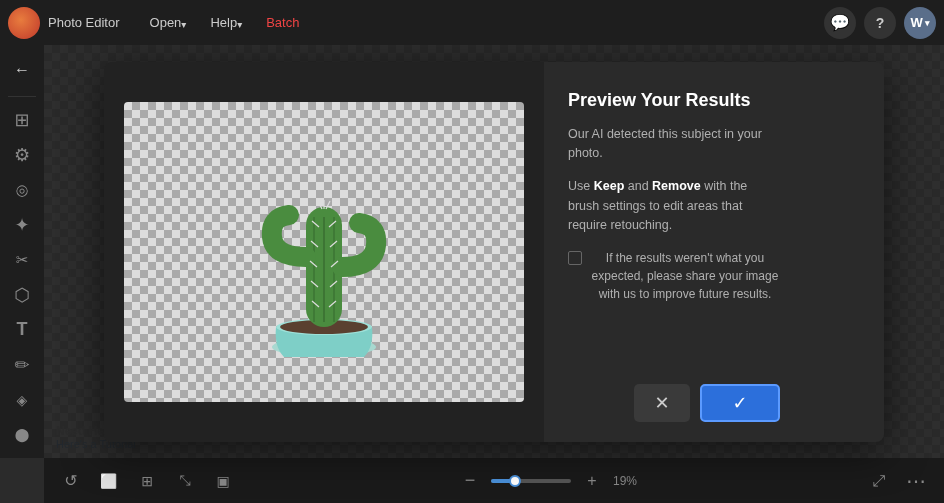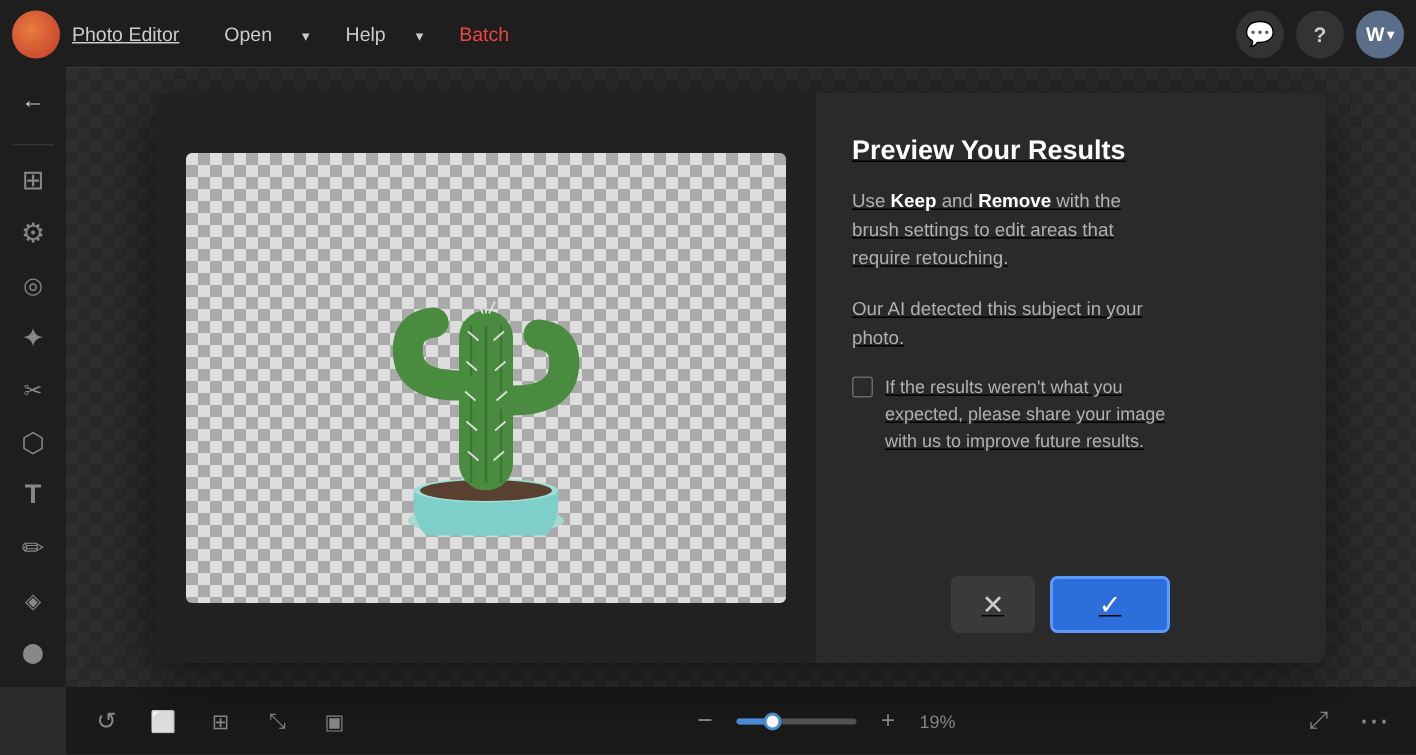--- a/index.html
+++ b/index.html
@@ -27,36 +27,35 @@
       width: 32px; height: 32px;
       border-radius: 50%;
       background: radial-gradient(circle at 40% 40%, #e87c3e, #c0392b);
       margin-right: 8px;
       display: flex; align-items: center; justify-content: center;
     }
     .topbar-app-name {
       color: #ccc;
       font-size: 13px;
       margin-right: 20px;
-      text-decoration: underline;
     }
     .topbar-menu {
       display: flex;
       gap: 4px;
       flex: 1;
     }
     .topbar-menu-item {
       color: #ccc;
       font-size: 13px;
       padding: 6px 10px;
       border-radius: 4px;
       cursor: pointer;
       display: flex;
       align-items: flex-end;
-      gap: 20px;
+      gap: 0;
     }
     .topbar-menu-item.active { color: #ef4444; }
     .topbar-right {
       display: flex;
       align-items: center;
       gap: 8px;
     }
     .topbar-icon-btn {
       width: 32px; height: 32px;
       border-radius: 50%;
@@ -143,21 +142,20 @@
     }
     .modal-inner {
       display: flex;
       align-items: stretch;
       background: #2a2a2a;
       border-radius: 8px;
       overflow: hidden;
       box-shadow: 0 8px 40px rgba(0,0,0,0.6);
       max-width: 780px;
       width: 92%;
-      text-decoration: underline;
     }
 
     
     .preview-side {
       width: 440px;
       min-height: 380px;
       background: #222;
       display: flex;
       align-items: center;
       justify-content: center;
@@ -220,20 +218,21 @@
       border-radius: 2px;
       background: transparent;
       flex-shrink: 0;
       margin-top: 2px;
       cursor: pointer;
     }
     .checkbox-label {
       color: #b0b0b0;
       font-size: 12px;
       line-height: 1.5;
+      text-align: center;
     }
     .modal-buttons {
       display: flex;
       gap: 10px;
       justify-content: flex-end;
       margin-top: auto;
     }
     .btn-cancel {
       width: 56px; height: 38px;
       background: #3a3a3a;
@@ -449,24 +448,24 @@
               <line x1="92" y1="82" x2="96" y2="74"></line>
             </g>
           </svg>
         </div>
       </div>
     </div>
 
     <div class="info-side">
       <div>
         <div class="info-title">Preview Your Results</div>
+        <p class="info-text">Our AI detected this subject in your photo.</p>
         <p class="info-text">
           Use <strong>Keep</strong> and <strong>Remove</strong> with the brush settings to edit areas that require retouching.
         </p>
-        <p class="info-text">Our AI detected this subject in your photo.</p>
         <div class="checkbox-row">
           <div class="checkbox-box"></div>
           <span class="checkbox-label">If the results weren't what you expected, please share your image with us to improve future results.</span>
         </div>
       </div>
       <div class="modal-buttons">
         <button class="btn-cancel">
           <span>✕</span>
         </button>
         <button class="btn-confirm">

